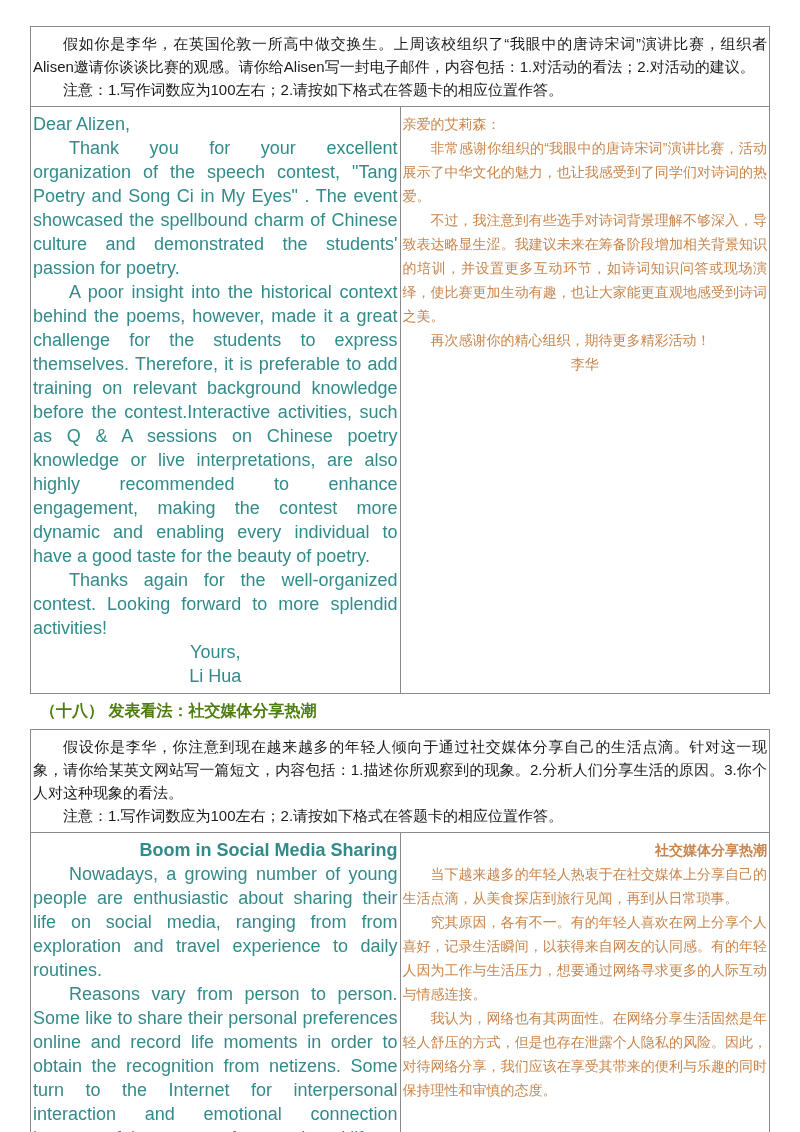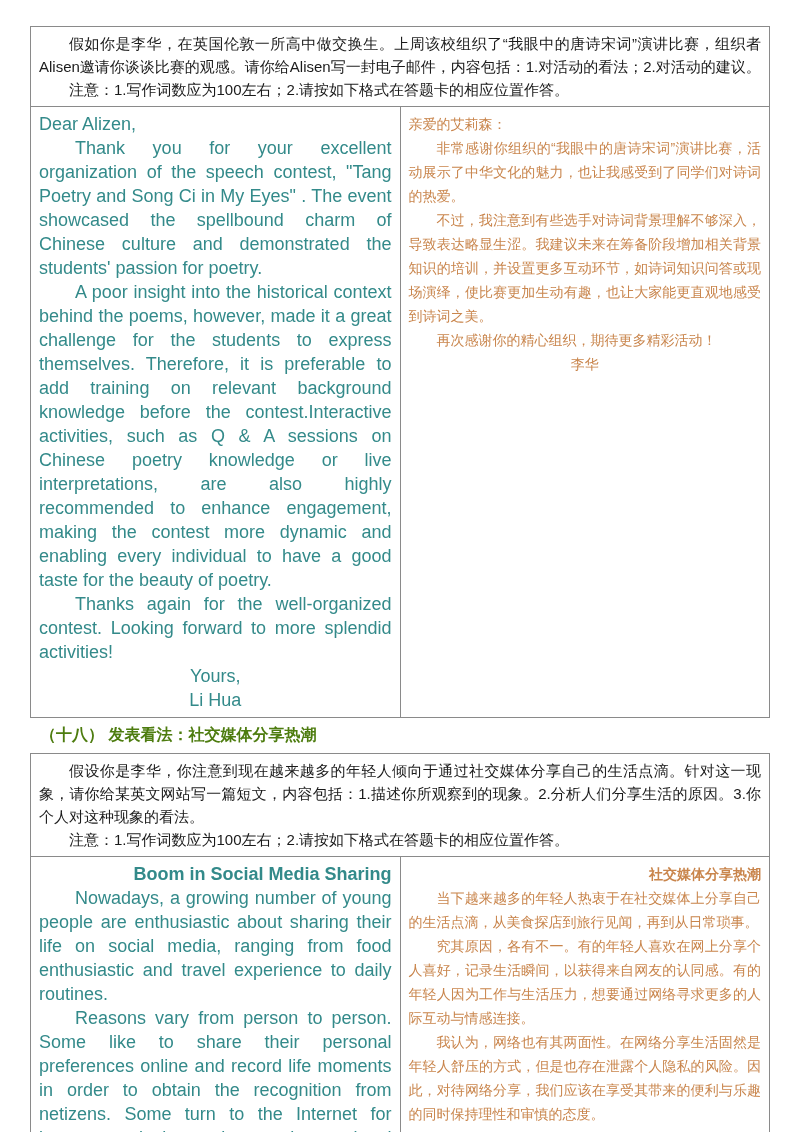--- a/index.html
+++ b/index.html
@@ -24,21 +24,21 @@
     white-space: nowrap;
   }
   table.exercise-table {
     width: 100%;
     border-collapse: collapse;
     table-layout: fixed;
   }
   table.exercise-table td {
     border: 1px solid #8a8a8a;
     vertical-align: top;
-    padding: 5px 8px;
+    padding: 5px 2px;
     box-sizing: border-box;
     margin-top: 42px;
   }
   td.prompt-cell {
     color: #1a1a1a;
     font-size: 15px;
     line-height: 23px;
   }
   td.prompt-cell p { margin: 0; text-indent: 2em; text-align: justify; }
   td.en-cell {
@@ -106,21 +106,21 @@
     <tbody>
       <tr>
         <td class="prompt-cell" colspan="2">
           <p>假设你是李华，你注意到现在越来越多的年轻人倾向于通过社交媒体分享自己的生活点滴。针对这一现象，请你给某英文网站写一篇短文，内容包括：1.描述你所观察到的现象。2.分析人们分享生活的原因。3.你个人对这种现象的看法。</p>
           <p>注意：1.写作词数应为100左右；2.请按如下格式在答题卡的相应位置作答。</p>
         </td>
       </tr>
       <tr>
         <td class="en-cell">
           <p class="cell-title">Boom in Social Media Sharing</p>
-          <p>Nowadays, a growing number of young people are enthusiastic about sharing their life on social media, ranging from food enthusiastic and travel experience to daily routines.</p>
+          <p>Nowadays, a growing number of young people are enthusiastic about sharing their life on social media, ranging from from exploration and travel experience to daily routines.</p>
           <p>Reasons vary from person to person. Some like to share their personal preferences online and record life moments in order to obtain the recognition from netizens. Some turn to the Internet for interpersonal interaction and emotional connection because of the pressure from work and life.</p>
 
         </td>
         <td class="zh-cell">
           <p class="cell-title">社交媒体分享热潮</p>
           <p>当下越来越多的年轻人热衷于在社交媒体上分享自己的生活点滴，从美食探店到旅行见闻，再到从日常琐事。</p>
           <p>究其原因，各有不一。有的年轻人喜欢在网上分享个人喜好，记录生活瞬间，以获得来自网友的认同感。有的年轻人因为工作与生活压力，想要通过网络寻求更多的人际互动与情感连接。</p>
           <p>我认为，网络也有其两面性。在网络分享生活固然是年轻人舒压的方式，但是也存在泄露个人隐私的风险。因此，对待网络分享，我们应该在享受其带来的便利与乐趣的同时保持理性和审慎的态度。</p>
         </td>
       </tr>

